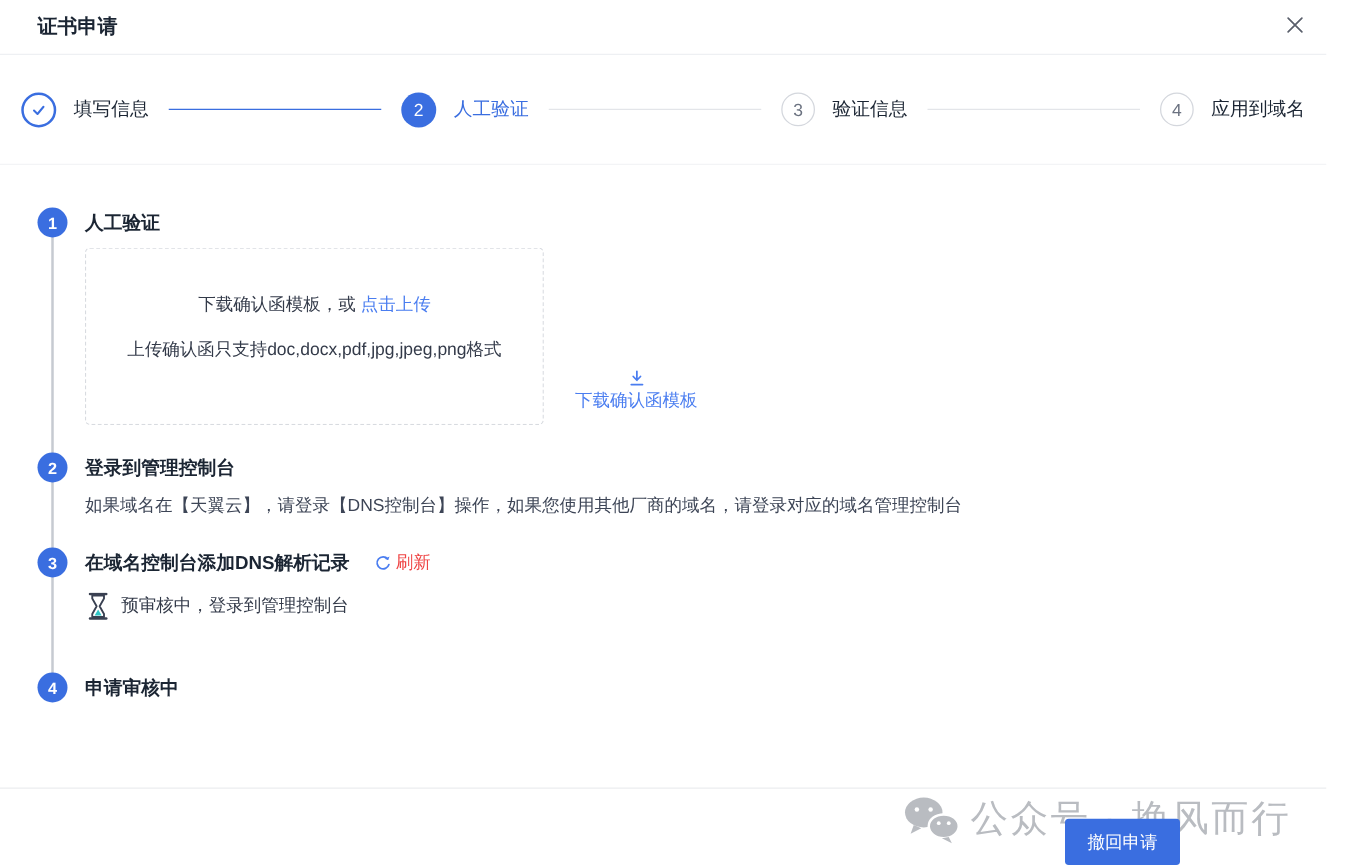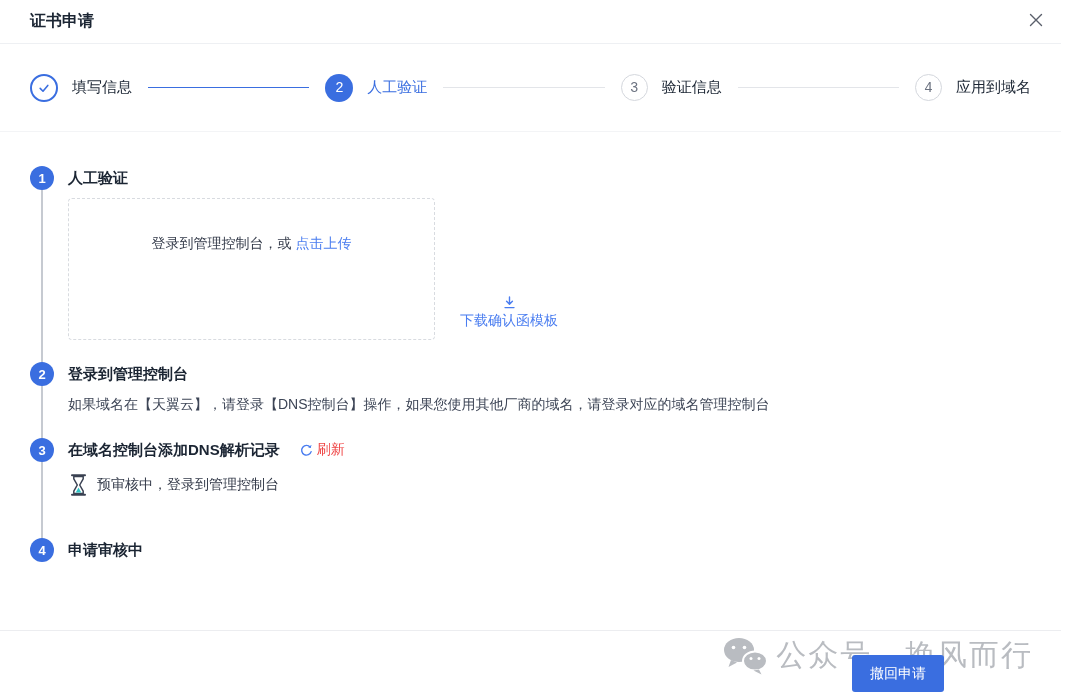--- a/index.html
+++ b/index.html
@@ -11,22 +11,22 @@
   .dialog { position:relative; width:1061px; height:692px; background:#fff; }
 
   
   .dialog-header { height:44px; display:flex; align-items:center; padding:0 30px;
     border-bottom:1px solid #eef0f3; }
   .dialog-title { font-size:16px; font-weight:bold; color:#1b2533; }
   .close-btn { position:absolute; top:11px; right:16px; width:18px; height:18px;
     display:flex; align-items:center; justify-content:center; cursor:pointer; }
 
   
-  .stepper { display:flex; align-items:center; height:88px; padding:0 30px;
-    border-bottom:1px solid #f3f4f6;font-family:Liberation Mono, monospace; }
+  .stepper { display:flex; align-items:center; height:88px; padding:0 17px;
+    border-bottom:1px solid #f3f4f6; }
   .step { display:flex; align-items:center; flex:none; }
   .circle { border-radius:50%; display:flex; align-items:center; justify-content:center; flex:none; }
   .circle.done { width:28px; height:28px; border:2px solid #3A6EE0; }
   .circle.active { width:28px; height:28px; background:#3A6EE0; color:#fff; font-size:14px; }
   .circle.pending { width:27px; height:27px; border:1px solid #d4d7dd; color:#6b7280; font-size:14px; background:#fff; }
   .step-label { margin-left:14px; font-size:15px; color:#1b2533; white-space:nowrap; }
   .step-label.active { color:#3A6EE0; }
   .step-line { flex:1; height:1px; background:#e3e5e9; margin:0 16px; }
   .step-line.done { background:#3A6EE0; }
 
@@ -112,22 +112,23 @@
   <div class="content">
     <div class="v-line"></div>
 
     <div class="p-row">
       <span class="p-circle">1</span>
       <span class="p-title">人工验证</span>
     </div>
     <div class="box-row">
       <div class="upload-box">
         <div class="upload-line1">
-          <span>登录到管理控制台，或</span><span class="upload-link">点击上传</span>
+          <span>下载确认函模板，或</span><span class="upload-link">点击上传</span>
         </div>
+        <div class="upload-hint">上传确认函只支持doc,docx,pdf,jpg,jpeg,png格式</div>
       </div>
       <div class="template-link">
         <svg width="13" height="13" viewBox="0 0 13 13">
           <path d="M6.5 1 V7.8 M3.6 5.2 L6.5 8.2 L9.4 5.2" stroke="#4A7DF0" stroke-width="1.4" fill="none" stroke-linecap="round" stroke-linejoin="round"></path>
           <path d="M2 11.6 H11" stroke="#4A7DF0" stroke-width="1.4" stroke-linecap="round"></path>
         </svg>
         <span>下载确认函模板</span>
       </div>
     </div>
 

